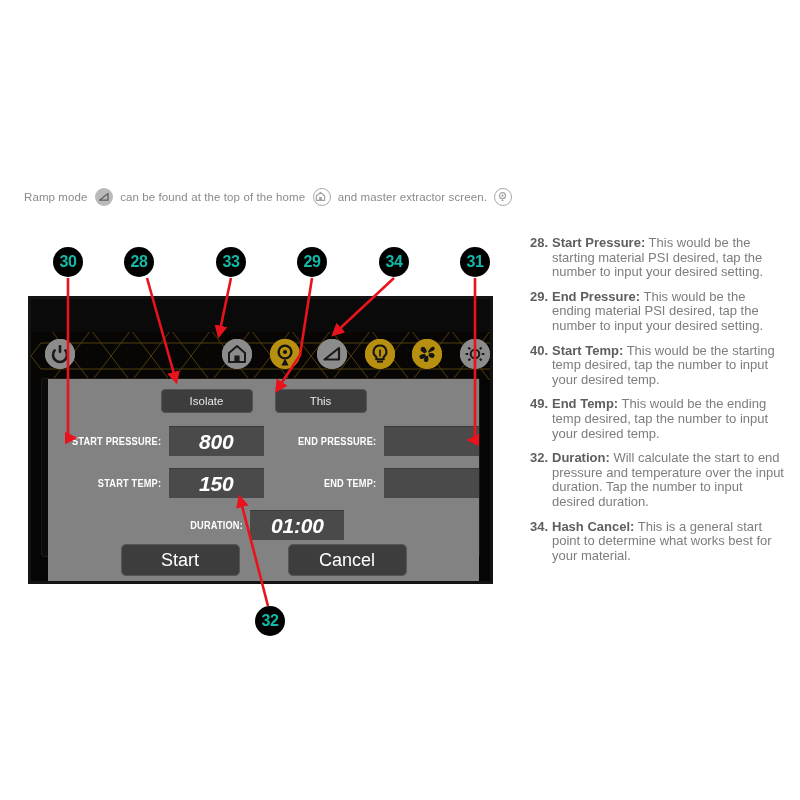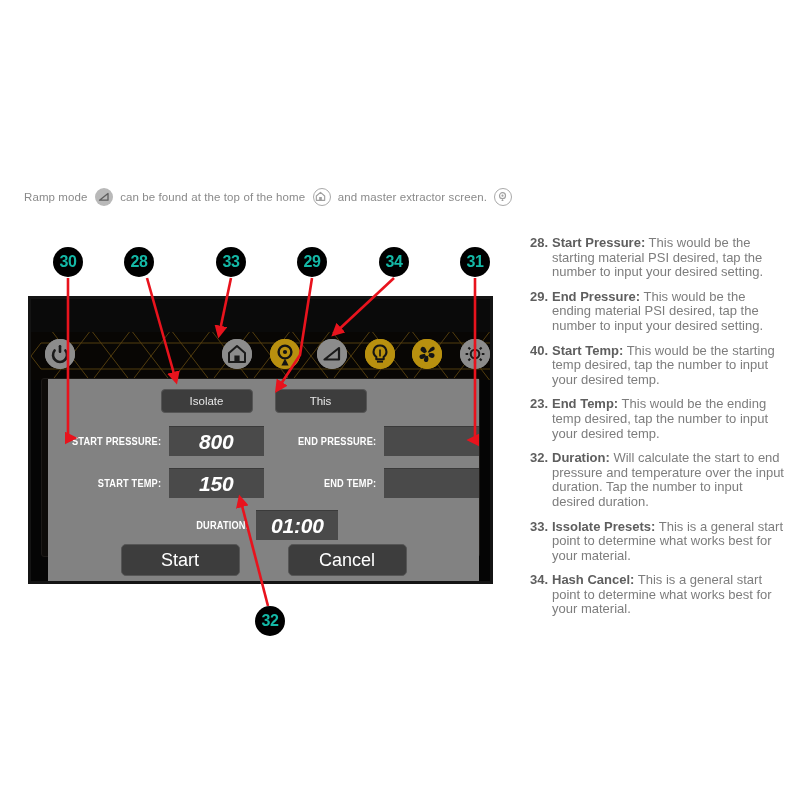--- a/index.html
+++ b/index.html
@@ -214,21 +214,21 @@
   .fcell.right .flabel { width: 118px; }
   .fcell.right .fbox { width: 100px; }
 
   .duration-row {
     display: flex;
     align-items: center;
     justify-content: center;
     height: 32px;
   }
   .duration-row .flabel { width: auto; margin-right: 0; }
-  .duration-row .fbox { width: 82px; }
+  .duration-row .fbox { width: 94px; }
 
   .action-row {
     position: absolute;
     left: 0; bottom: 8px;
     width: 100%;
     display: flex;
     justify-content: center;
     gap: 48px;
     align-items: center;
   }
@@ -521,30 +521,26 @@
     </div>
     <div class="note">
       <div class="note-num">29.</div>
       <div class="note-body"><span class="note-term">End Pressure:</span><span> This would be the ending material PSI desired, tap the number to input your desired setting.</span></div>
     </div>
     <div class="note">
       <div class="note-num">40.</div>
       <div class="note-body"><span class="note-term">Start Temp:</span><span> This would be the starting temp desired, tap the number to input your desired temp.</span></div>
     </div>
     <div class="note">
-      <div class="note-num">23.</div>
+      <div class="note-num">49.</div>
       <div class="note-body"><span class="note-term">End Temp:</span><span> This would be the ending temp desired, tap the number to input your desired temp.</span></div>
     </div>
     <div class="note">
       <div class="note-num">32.</div>
       <div class="note-body"><span class="note-term">Duration:</span><span>  Will calculate the start to end pressure and temperature over the input duration. Tap the number to input desired duration.</span></div>
     </div>
     <div class="note">
-      <div class="note-num">33.</div>
-      <div class="note-body"><span class="note-term">Issolate Presets:</span><span>  This is a general start point to determine what works best for your material.</span></div>
-    </div>
-    <div class="note">
       <div class="note-num">34.</div>
       <div class="note-body"><span class="note-term">Hash Cancel:</span><span> This is a general start point to determine what works best for your material.</span></div>
     </div>
   </div>
 
 </div>
 
 </body></html>

